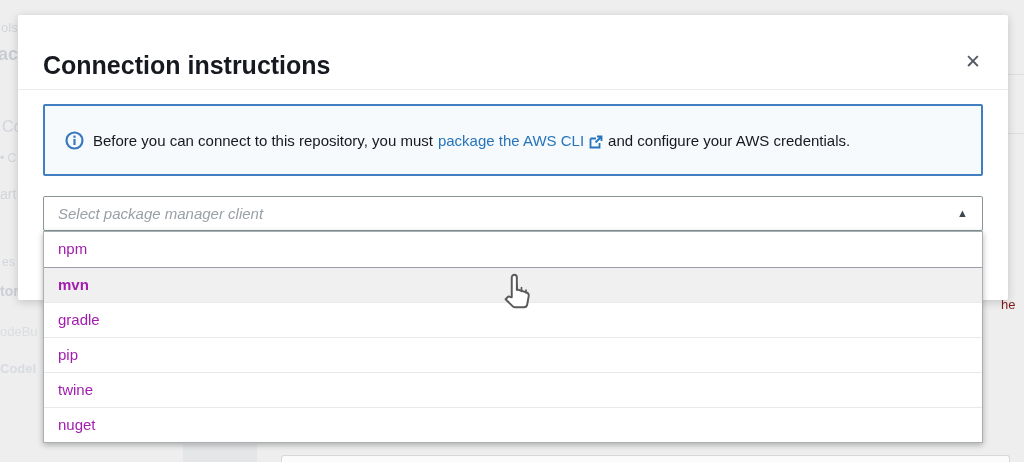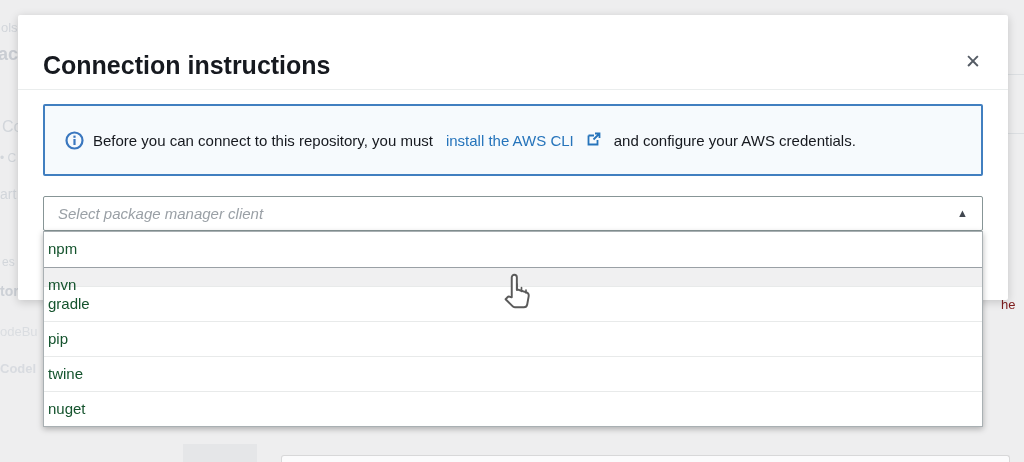--- a/index.html
+++ b/index.html
@@ -36,40 +36,40 @@
            box-shadow:0 2px 10px rgba(0,0,0,.18); }
   .modal-title { position:absolute; left:25px; top:36px; font-size:25px; font-weight:bold; color:#16191f; }
   .modal-close { position:absolute; right:27px; top:37px; font-size:19px; line-height:19px;
                  color:#545b64; cursor:pointer; background:none; border:none;
                  font-family:"Liberation Sans", sans-serif; }
   .modal-divider { position:absolute; left:0; top:74px; width:100%; height:1px; background:#eaeded; }
   
   .alert { position:absolute; left:25px; top:89px; width:940px; height:72px;
            border:2px solid #417fc0; background:#f6fafd; border-radius:2px;
            display:flex; align-items:center; padding:0 20px; }
-  .alert-line { display:flex; align-items:flex-start; gap:13px; font-size:15px; color:#16191f; white-space:nowrap; }
+  .alert-line { display:flex; align-items:flex-end; gap:5px; font-size:15px; color:#16191f; white-space:nowrap; }
   .info-icon { width:19px; height:19px; flex:0 0 19px; margin-right:9px; }
   .alert-link { color:#2674bb; text-decoration:none; cursor:pointer; }
   .ext-icon { width:14px; height:14px; display:inline-block; }
   
   .select-field { position:absolute; left:25px; top:181px; width:940px; height:35px;
                   background:#fff; border:1px solid #879596; border-radius:2px;
                   display:flex; align-items:center; justify-content:space-between;
                   padding:0 14px; cursor:pointer; }
   .select-placeholder { font-style:italic; font-size:15px; color:#9aa0a6; }
   .select-caret { font-size:11px; color:#414750; line-height:1; }
   
   .option-list { position:absolute; left:43px; top:231px; width:940px;
                  background:#fff; border:1px solid #a9b0b3;
                  box-shadow:0 2px 6px rgba(0,0,0,.28); z-index:5; }
-  .option { height:35px; line-height:34px; padding-left:4px; font-size:15px;
-            color:#14532d; cursor:pointer; border-top:1px solid #e8eaea; }
+  .option { height:35px; line-height:34px; padding-left:14px; font-size:15px;
+            color:#a21caf; cursor:pointer; border-top:1px solid #e8eaea; }
   .option:first-child { border-top:none; }
   .option.highlighted { background:#f0f0f1; border-top:1px solid #9aa0a5;
-                        border-bottom:1px solid #9aa0a5; height:20px; margin-bottom:-1px; }
+                        border-bottom:1px solid #9aa0a5; height:36px; margin-bottom:-1px;font-weight:bold; }
   
   .cursor { position:absolute; left:499px; top:271px; width:36px; height:46px; z-index:9; pointer-events:none; }
 </style>
 </head>
 <body>
 
 <span class="bg-frag frag-0">ols</span>
 <span class="bg-frag frag-1">ac</span>
 <span class="bg-frag frag-2">Co</span>
 <span class="bg-frag frag-3">• C</span>
@@ -91,21 +91,21 @@
   <div class="modal-divider"></div>
 
   <div class="alert">
     <svg class="info-icon" viewBox="0 0 19 19">
       <circle cx="9.5" cy="9.5" r="8" fill="none" stroke="#3a77bf" stroke-width="2.2"></circle>
       <rect x="8.4" y="8" width="2.2" height="6" fill="#3a77bf"></rect>
       <rect x="8.4" y="4.6" width="2.2" height="2.2" fill="#3a77bf"></rect>
     </svg>
     <span class="alert-line">
       <span>Before you can connect to this repository, you must</span>
-      <a class="alert-link">install the AWS CLI</a>
+      <a class="alert-link">package the AWS CLI</a>
       <svg class="ext-icon" viewBox="0 0 14 14">
         <path d="M1.5 3.5 H7 M1.5 3.5 V12.5 H10.5 V8" fill="none" stroke="#2674bb" stroke-width="1.8"></path>
         <path d="M8 1.5 H12.5 V6 M12.5 1.5 L6.5 7.5" fill="none" stroke="#2674bb" stroke-width="1.8"></path>
       </svg>
       <span>and configure your AWS credentials.</span>
     </span>
   </div>
 
   <div class="select-field">
     <span class="select-placeholder">Select package manager client</span>

